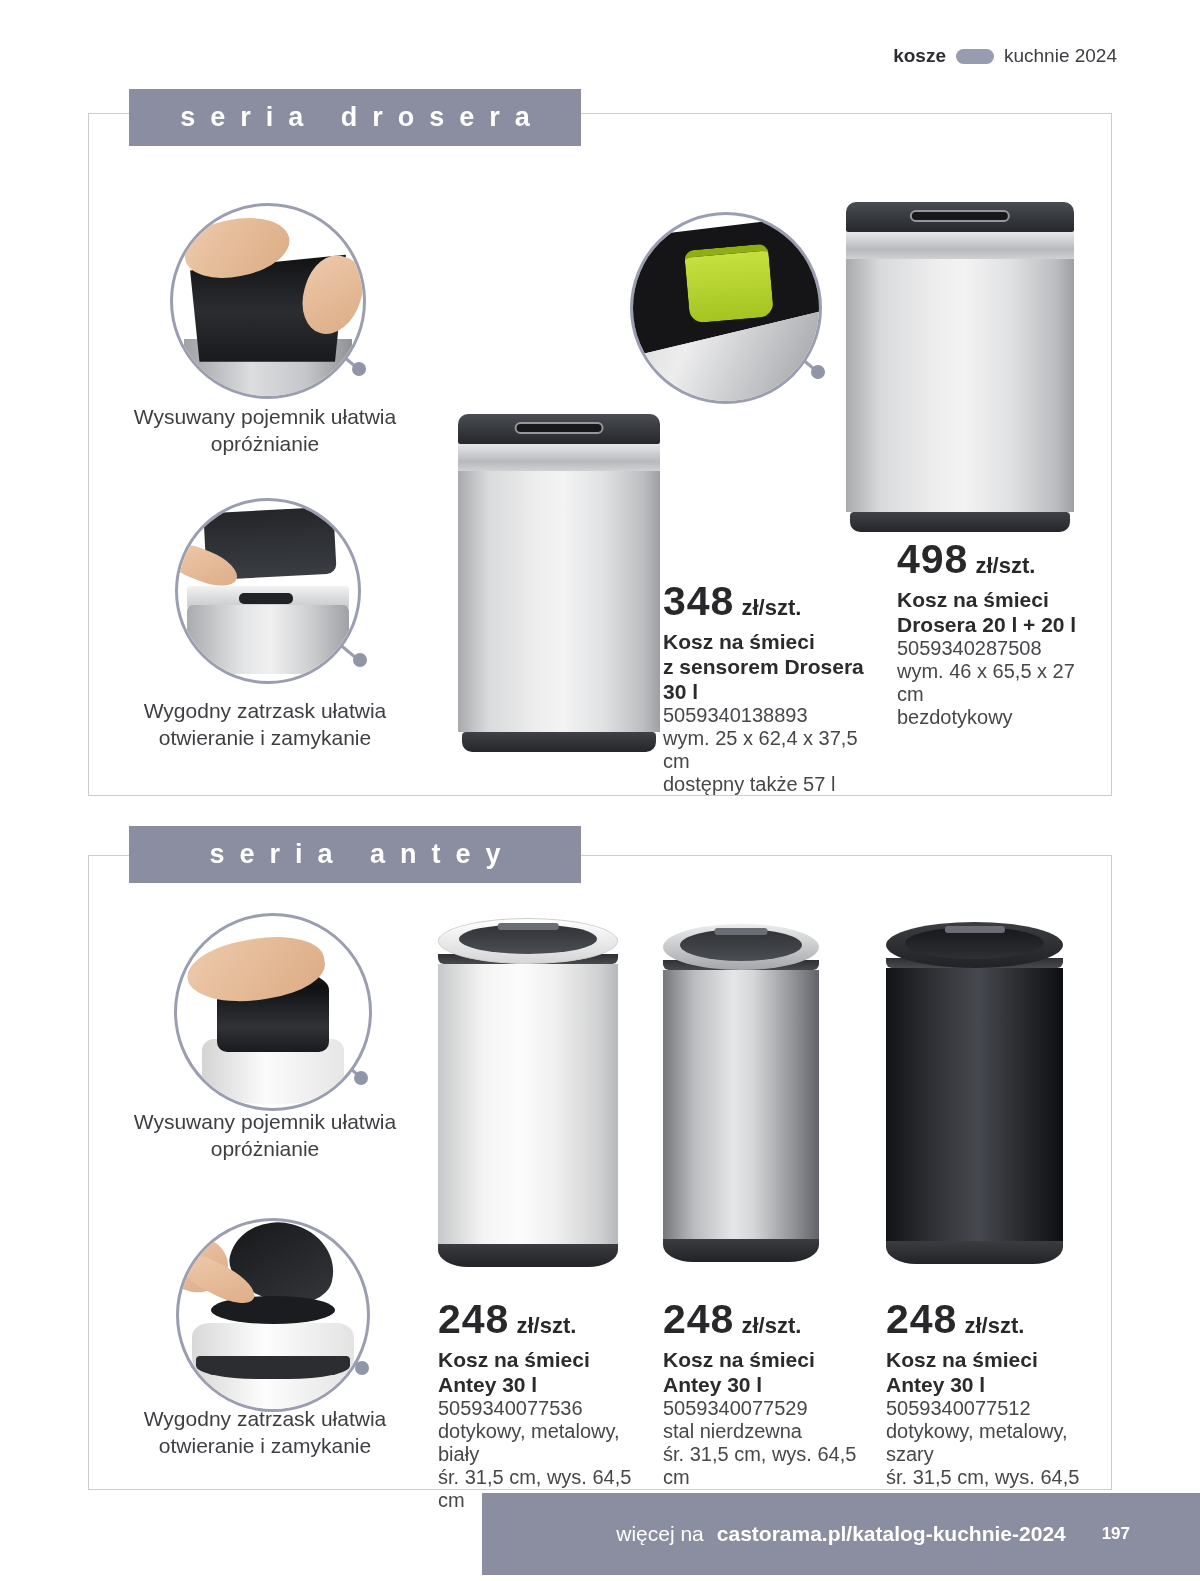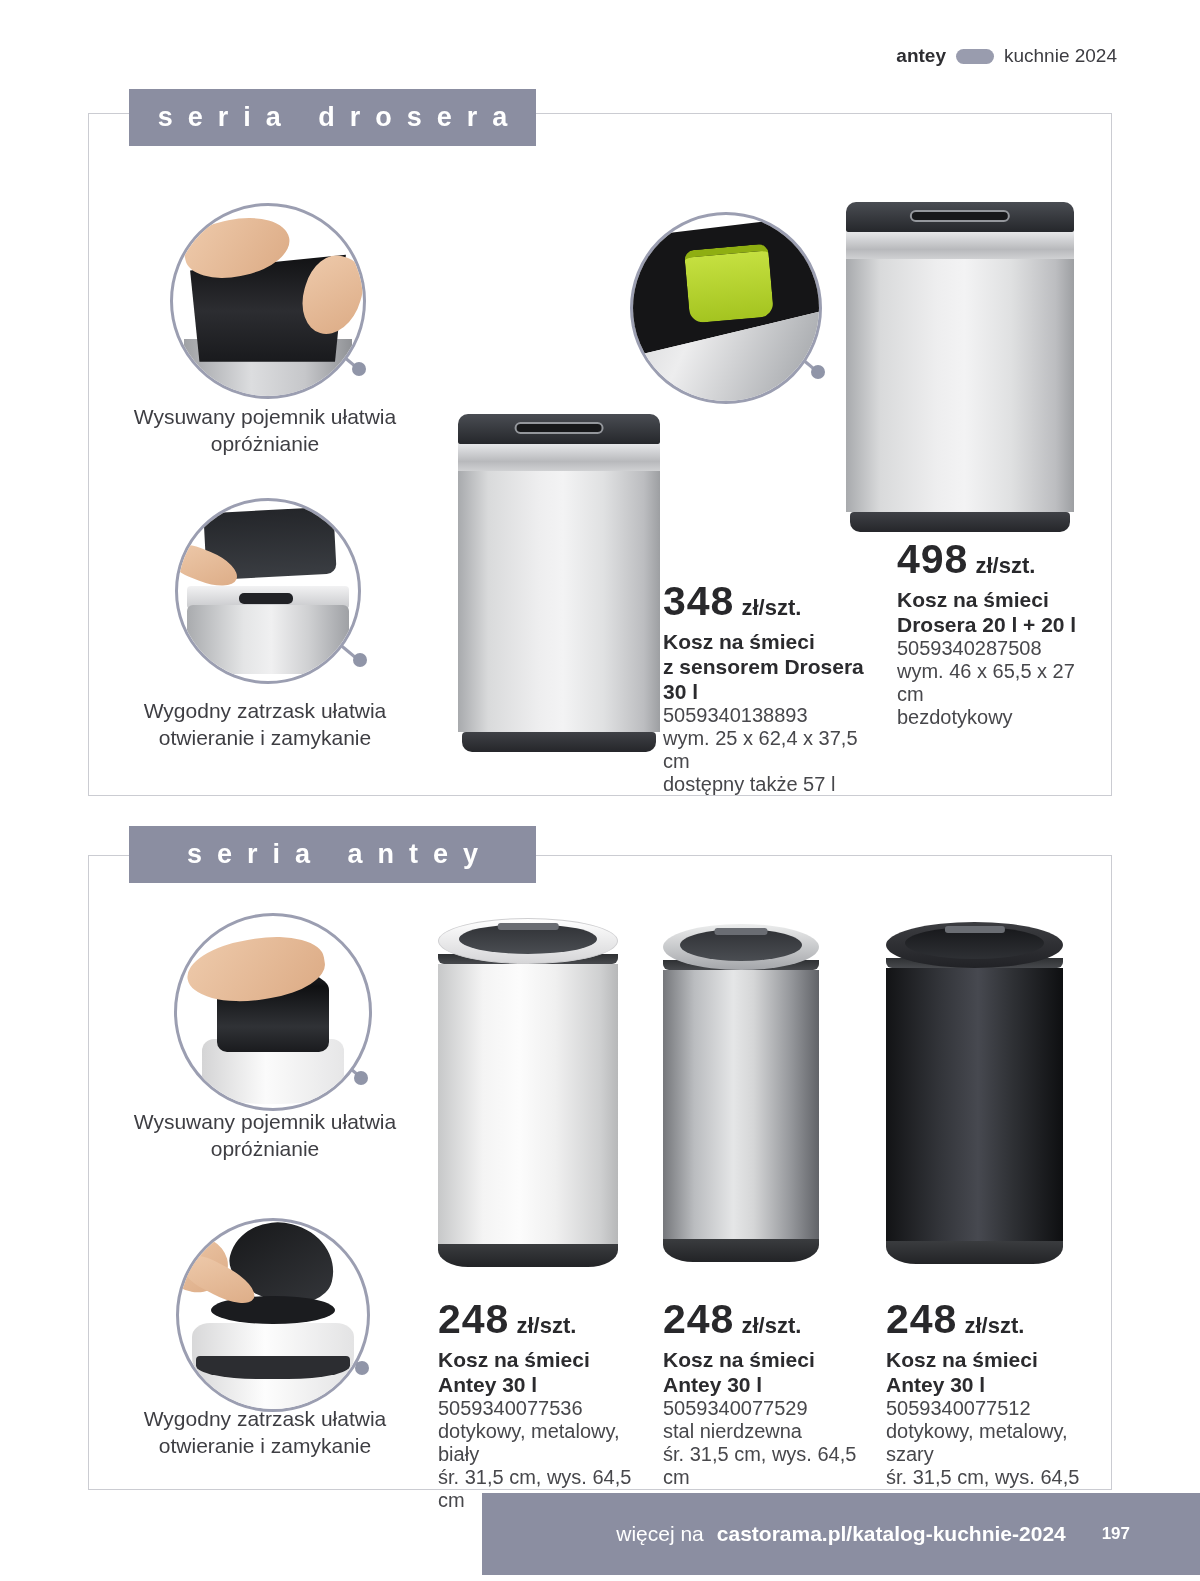--- a/index.html
+++ b/index.html
@@ -12,21 +12,21 @@
   .header { position:absolute; top:45px; right:83px; display:flex; align-items:center; gap:10px; }
   .header .cat { font-size:19px; font-weight:bold; color:#2d2d31; }
   .header .pill { width:38px; height:15px; border-radius:8px; background:#999cae; }
   .header .book { font-size:19px; color:#3d3d42; }
 
   
   .sbox { position:absolute; left:88px; width:1022px; border:1px solid #cbccd2; background:#fff; }
   .sbox1 { top:113px; height:681px; }
   .sbox2 { top:855px; height:633px; }
   .banner {
-    position:absolute; left:129px; width:407px; height:57px; background:#8b8ea1; z-index:3;
+    position:absolute; left:129px; width:452px; height:57px; background:#8b8ea1; z-index:3;
     display:flex; align-items:center; justify-content:center;
     color:#ffffff; font-size:27px; font-weight:bold; letter-spacing:15px; padding-left:15px; box-sizing:border-box;
   }
   .banner1 { top:89px; }
   .banner2 { top:826px; }
 
   
   .fcircle { position:absolute; border-radius:50%; border:3px solid #9b9eb1; background:#fff; overflow:hidden; z-index:2; }
   .conn { position:absolute; width:42px; height:3px; background:#9b9eb1; transform-origin:left center; transform:rotate(40deg); z-index:1; }
   .conn-dot { position:absolute; width:14px; height:14px; border-radius:50%; background:#9095a8; z-index:2; }
@@ -128,21 +128,21 @@
   .footer-text .bold { font-weight:bold; }
   .footer-page { position:absolute; right:70px; top:50%; transform:translateY(-50%);
     font-size:17px; font-weight:bold; }
 </style>
 </head>
 <body>
 
 <div class="page">
 
   <div class="header">
-    <span class="cat">antey</span>
+    <span class="cat">kosze</span>
     <span class="pill"></span>
     <span class="book">kuchnie 2024</span>
   </div>
 
   <div class="sbox sbox1"></div>
   <div class="banner banner1">seria drosera</div>
 
   <div class="fcircle illA" style="left:170px; top:203px; width:190px; height:190px;">
     <div class="silver"></div>
     <div class="bin"></div>

